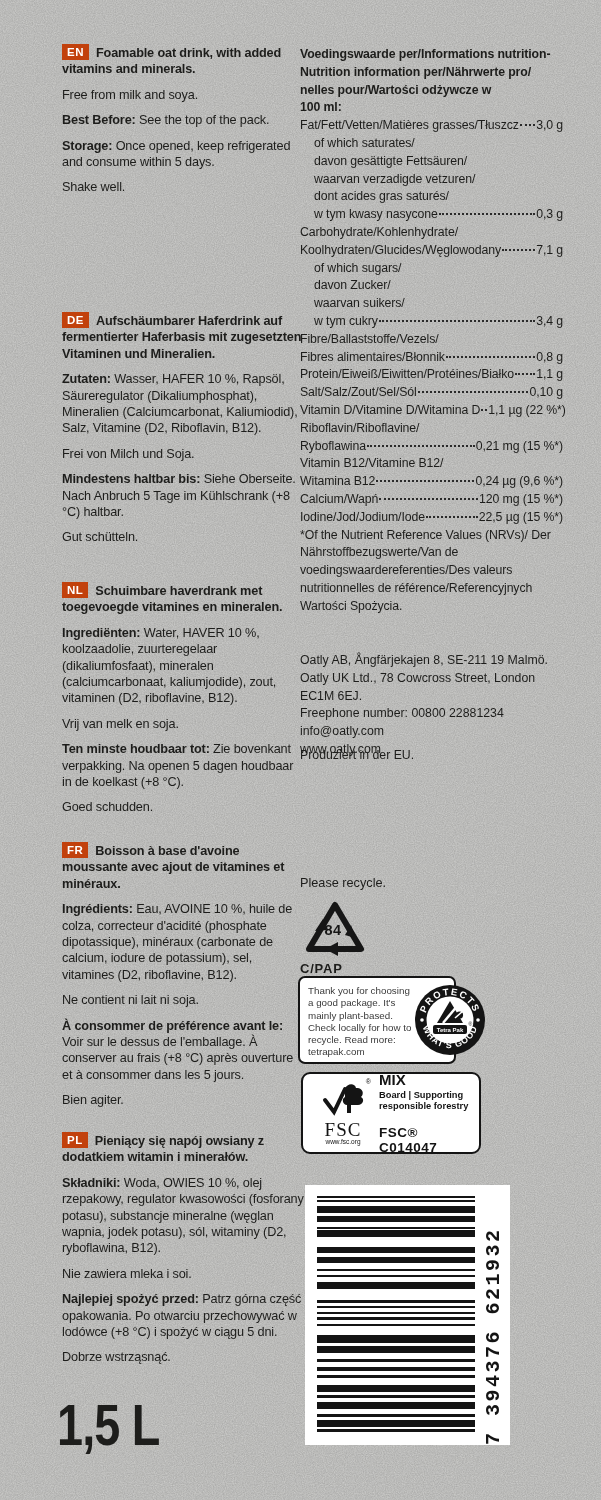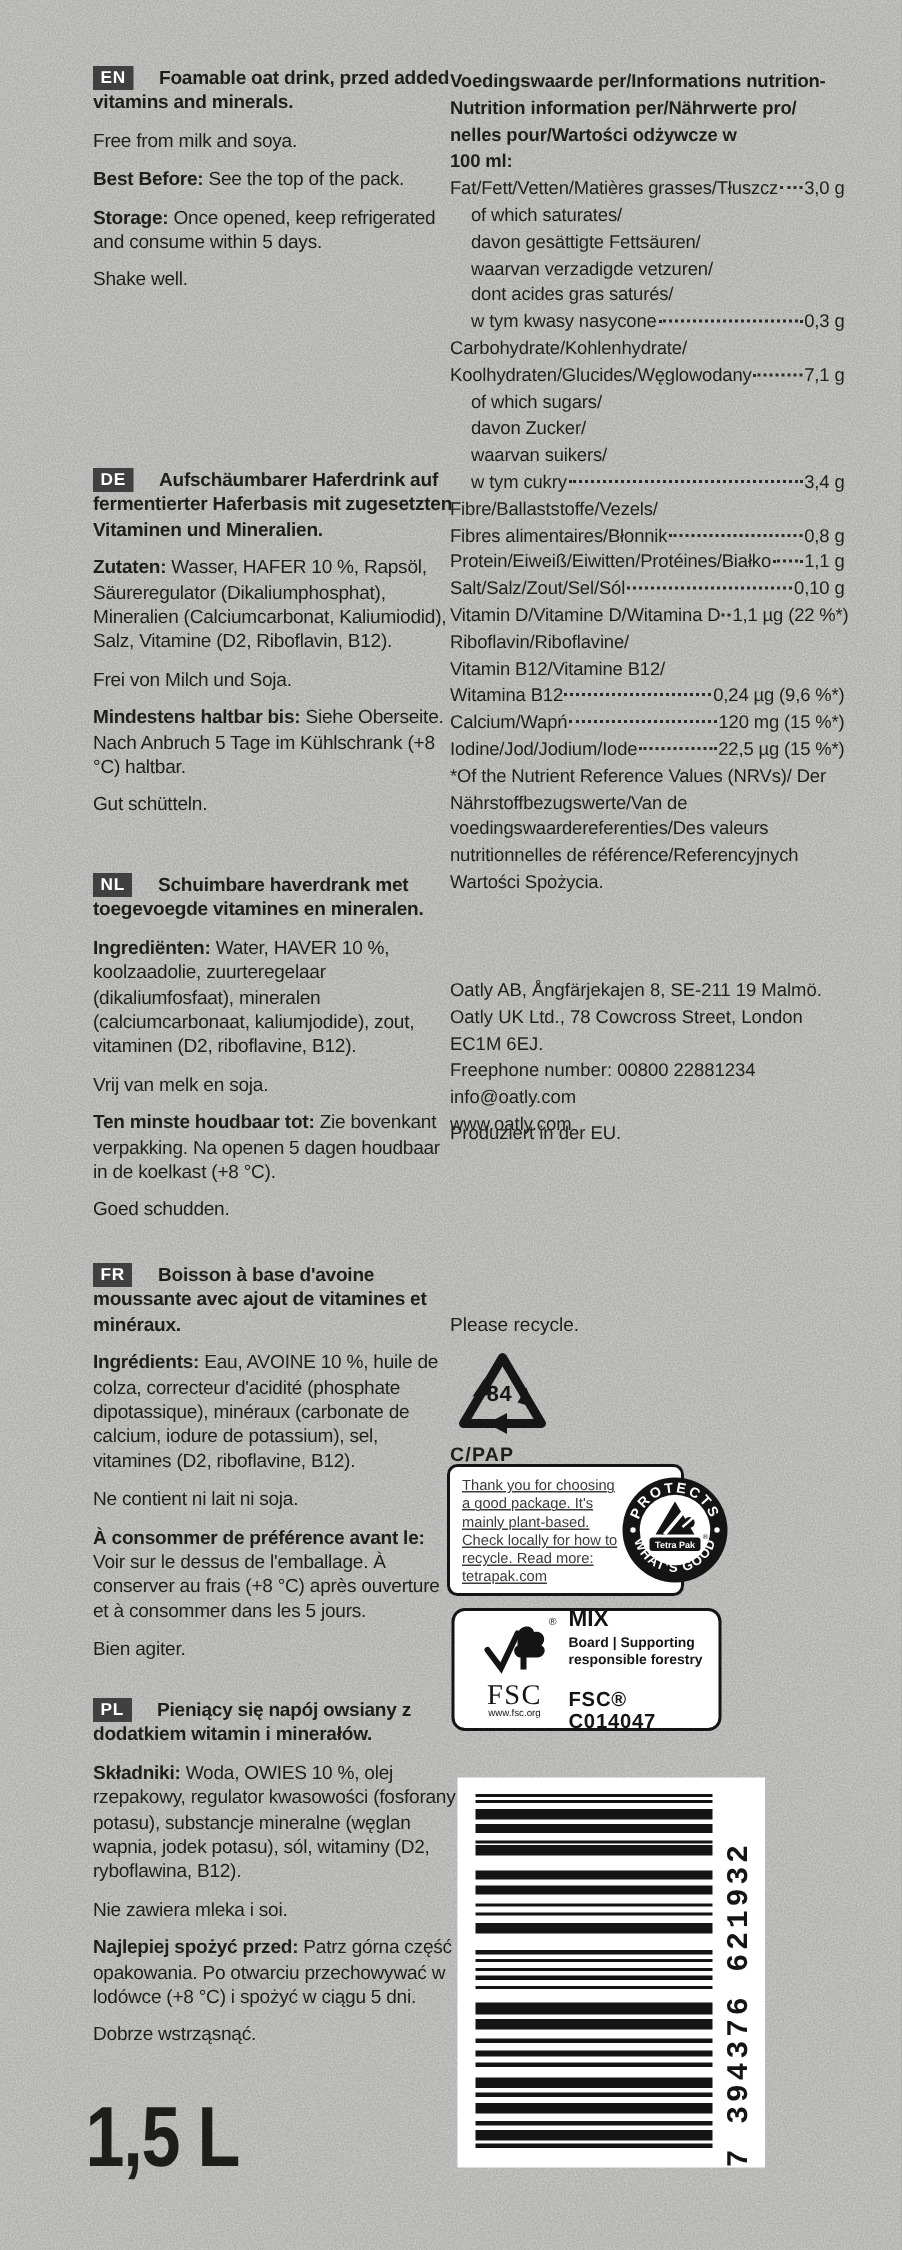--- a/index.html
+++ b/index.html
@@ -9,22 +9,22 @@
     font-family:"Liberation Sans",sans-serif;
     -webkit-font-smoothing:antialiased;
   }
   .noise{position:absolute;left:0;top:0;z-index:0;pointer-events:none;}
 
   
   .sec{position:absolute;left:62px;width:242px;font-size:12.7px;line-height:16.4px;letter-spacing:-0.15px;z-index:1;}
   .sec p{margin:0 0 9px 0;}
   .sec p.head{font-weight:bold;}
   .badge{
-    display:inline-block;background:#404040;color:#fff;font-weight:bold;
-    font-size:11.5px;line-height:14px;padding:1px 5px;margin-right:17px;
+    display:inline-block;background:#c2410c;color:#fff;font-weight:bold;
+    font-size:11.5px;line-height:14px;padding:1px 5px;margin-right:7px;
     letter-spacing:.5px;vertical-align:1px;
   }
   .volume{
     position:absolute;left:57px;top:1392px;z-index:1;
     font-size:57px;font-weight:bold;letter-spacing:-1px;
     transform:scaleX(.82);transform-origin:0 0;white-space:nowrap;
   }
 
   
   .nutr{position:absolute;left:300px;top:46px;width:263px;font-size:12.3px;line-height:17.8px;letter-spacing:-0.1px;z-index:1;}
@@ -44,21 +44,21 @@
   .recycle-sym .code{
     position:absolute;left:0;top:24px;width:66px;text-align:center;
     font-weight:bold;font-size:14.5px;letter-spacing:.5px;color:#161616;
   }
   .cpap{font-weight:bold;font-size:13px;letter-spacing:.8px;margin-top:1px;text-align:left;}
 
   
   .tetra{
     position:absolute;left:298px;top:976px;width:158px;height:88px;z-index:1;
     background:#fff;border:2.5px solid #141414;border-radius:7px;box-sizing:border-box;
-    padding:7px 8px;color:#3a3a3a;font-size:9.8px;line-height:12.3px;text-decoration:underline;
+    padding:7px 8px;color:#3a3a3a;font-size:9.8px;line-height:12.3px;
   }
   .tetra .txt{width:106px;}
   .tetra-badge{position:absolute;left:114px;top:6px;}
 
   
   .fsc{
     position:absolute;left:301px;top:1072px;width:180px;height:82px;z-index:1;
     background:#fff;border:2px solid #141414;border-radius:9px;box-sizing:border-box;
     display:flex;align-items:center;color:#141414;
   }
@@ -94,21 +94,21 @@
     </filter>
   <filter id="grainD">
       <feTurbulence type="fractalNoise" baseFrequency="0.75" numOctaves="2" seed="42" stitchTiles="stitch"></feTurbulence>
       <feColorMatrix type="matrix" values="0 0 0 0 0.32  0 0 0 0 0.32  0 0 0 0 0.32  0 0 0 0.28 0"></feColorMatrix>
     </filter>
   <rect width="601" height="1500" filter="url(#grainL)"></rect>
   <rect width="601" height="1500" filter="url(#grainD)"></rect>
 </svg>
 
 <div class="sec" style="top:44px">
-  <p class="head"><span class="badge">EN</span><b>Foamable oat drink, przed added vitamins and minerals.</b></p>
+  <p class="head"><span class="badge">EN</span><b>Foamable oat drink, with added vitamins and minerals.</b></p>
   <p><span>Free from milk and soya.</span></p>
   <p><b>Best Before:</b> <span>See the top of the pack.</span></p>
   <p><b>Storage:</b> <span>Once opened, keep refrigerated and consume within 5 days.</span></p>
   <p><span>Shake well.</span></p>
 </div>
 
 <div class="sec" style="top:312px">
   <p class="head"><span class="badge">DE</span><b>Aufschäumbarer Haferdrink auf fermentierter Haferbasis mit zugesetzten Vitaminen und Mineralien.</b></p>
   <p><b>Zutaten:</b> <span>Wasser, HAFER 10 %, Rapsöl, Säureregulator (Dikaliumphosphat), Mineralien (Calciumcarbonat, Kaliumiodid), Salz, Vitamine (D2, Riboflavin, B12).</span></p>
   <p><span>Frei von Milch und Soja.</span></p>
@@ -210,20 +210,25 @@
         <span class="dots"></span>
         <span class="nv">0,10 g</span>
       </div>
       <div class="nrow">
         <span class="nl">Vitamin D/Vitamine D/Witamina D</span>
         <span class="dots"></span>
         <span class="nv">1,1 µg (22 %*)</span>
       </div>
       <div class="nrow">
         <span class="nl">Riboflavin/Riboflavine/</span>
+      </div>
+      <div class="nrow">
+        <span class="nl">Ryboflawina</span>
+        <span class="dots"></span>
+        <span class="nv">0,21 mg (15 %*)</span>
       </div>
       <div class="nrow">
         <span class="nl">Vitamin B12/Vitamine B12/</span>
       </div>
       <div class="nrow">
         <span class="nl">Witamina B12</span>
         <span class="dots"></span>
         <span class="nv">0,24 µg (9,6 %*)</span>
       </div>
       <div class="nrow">

